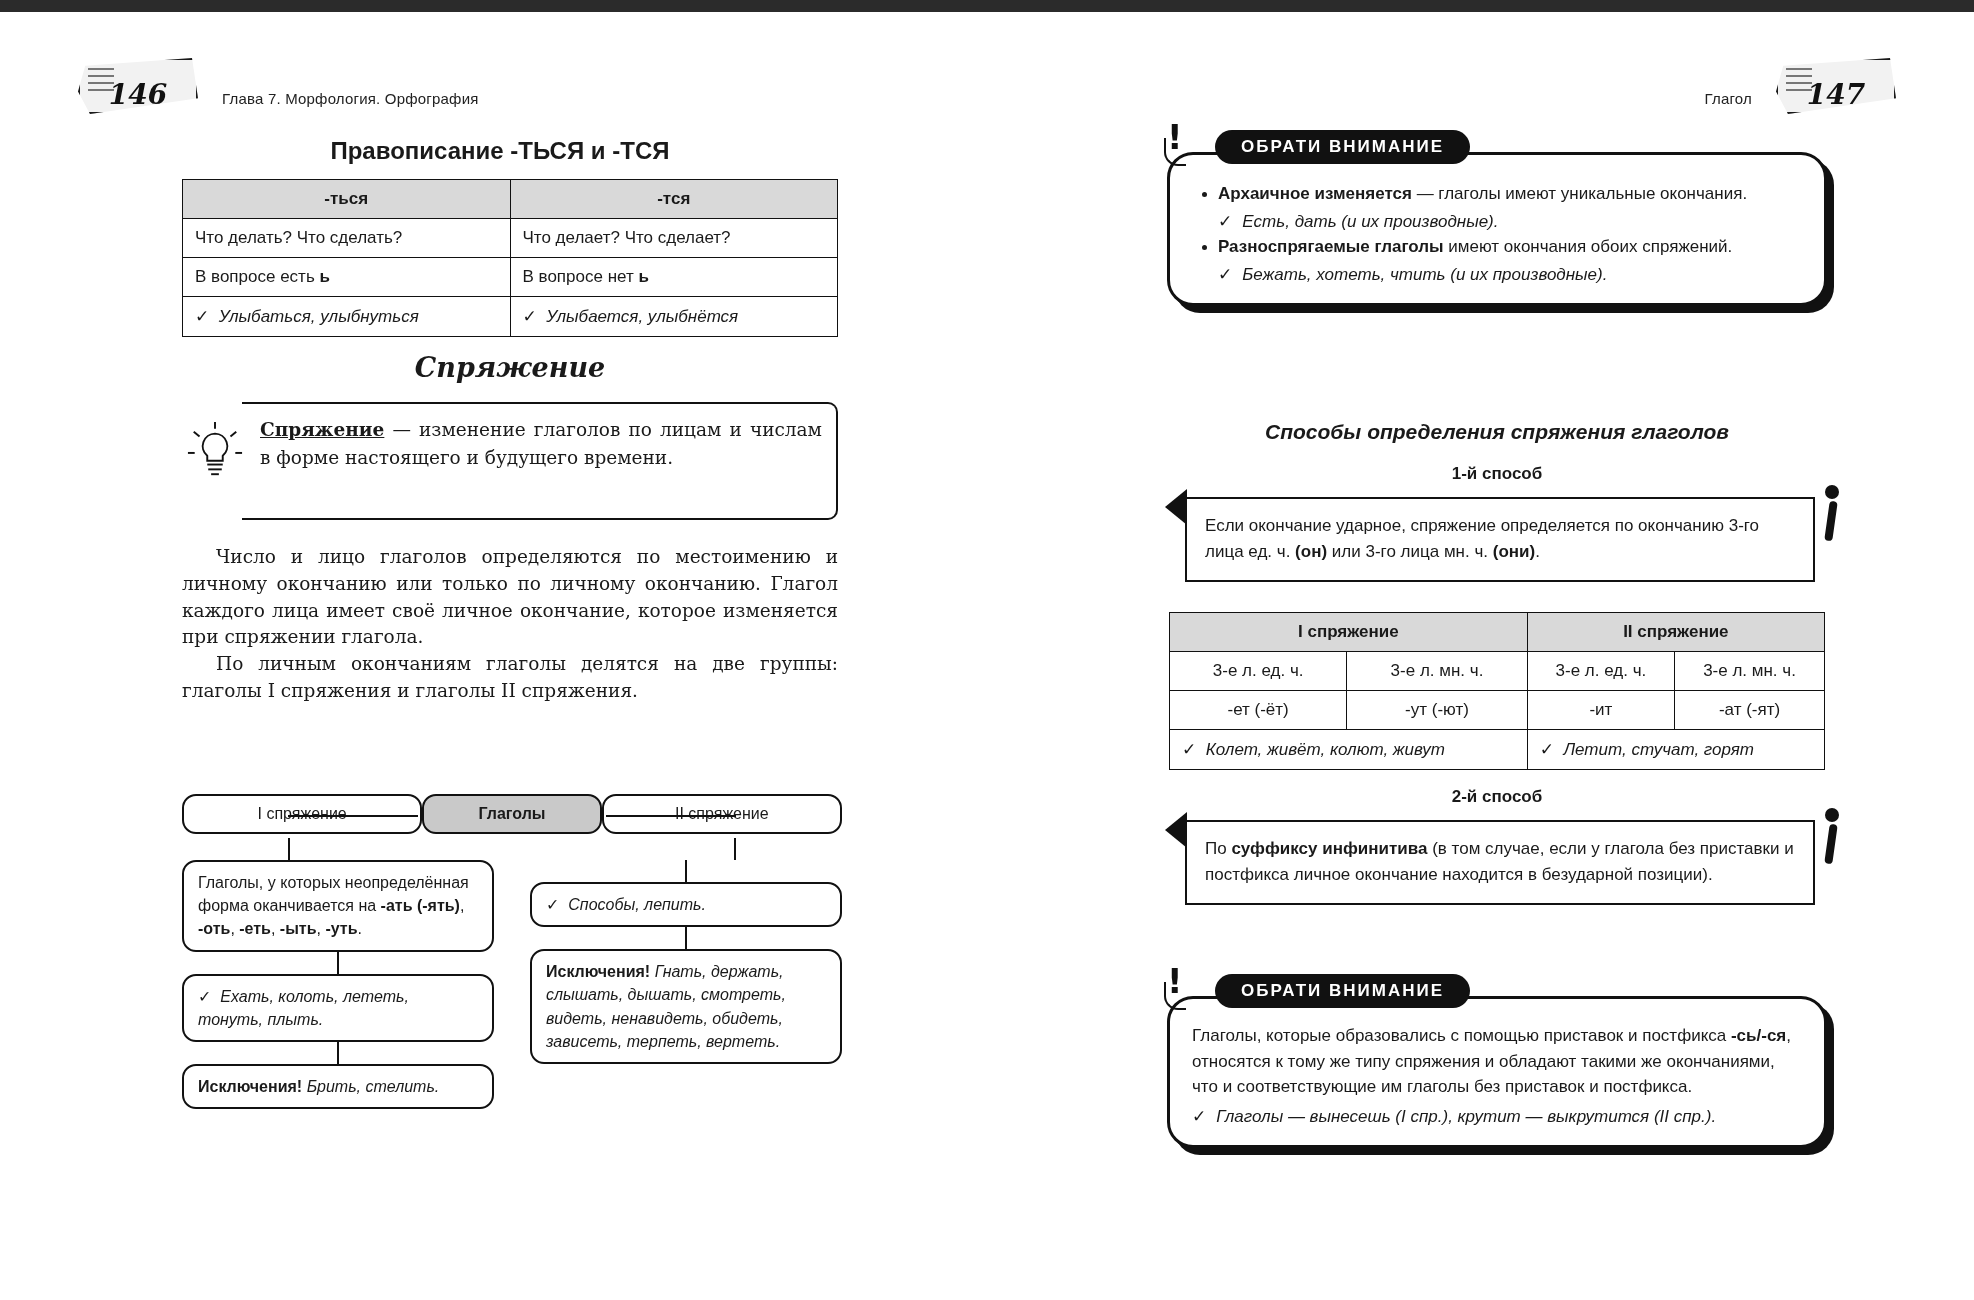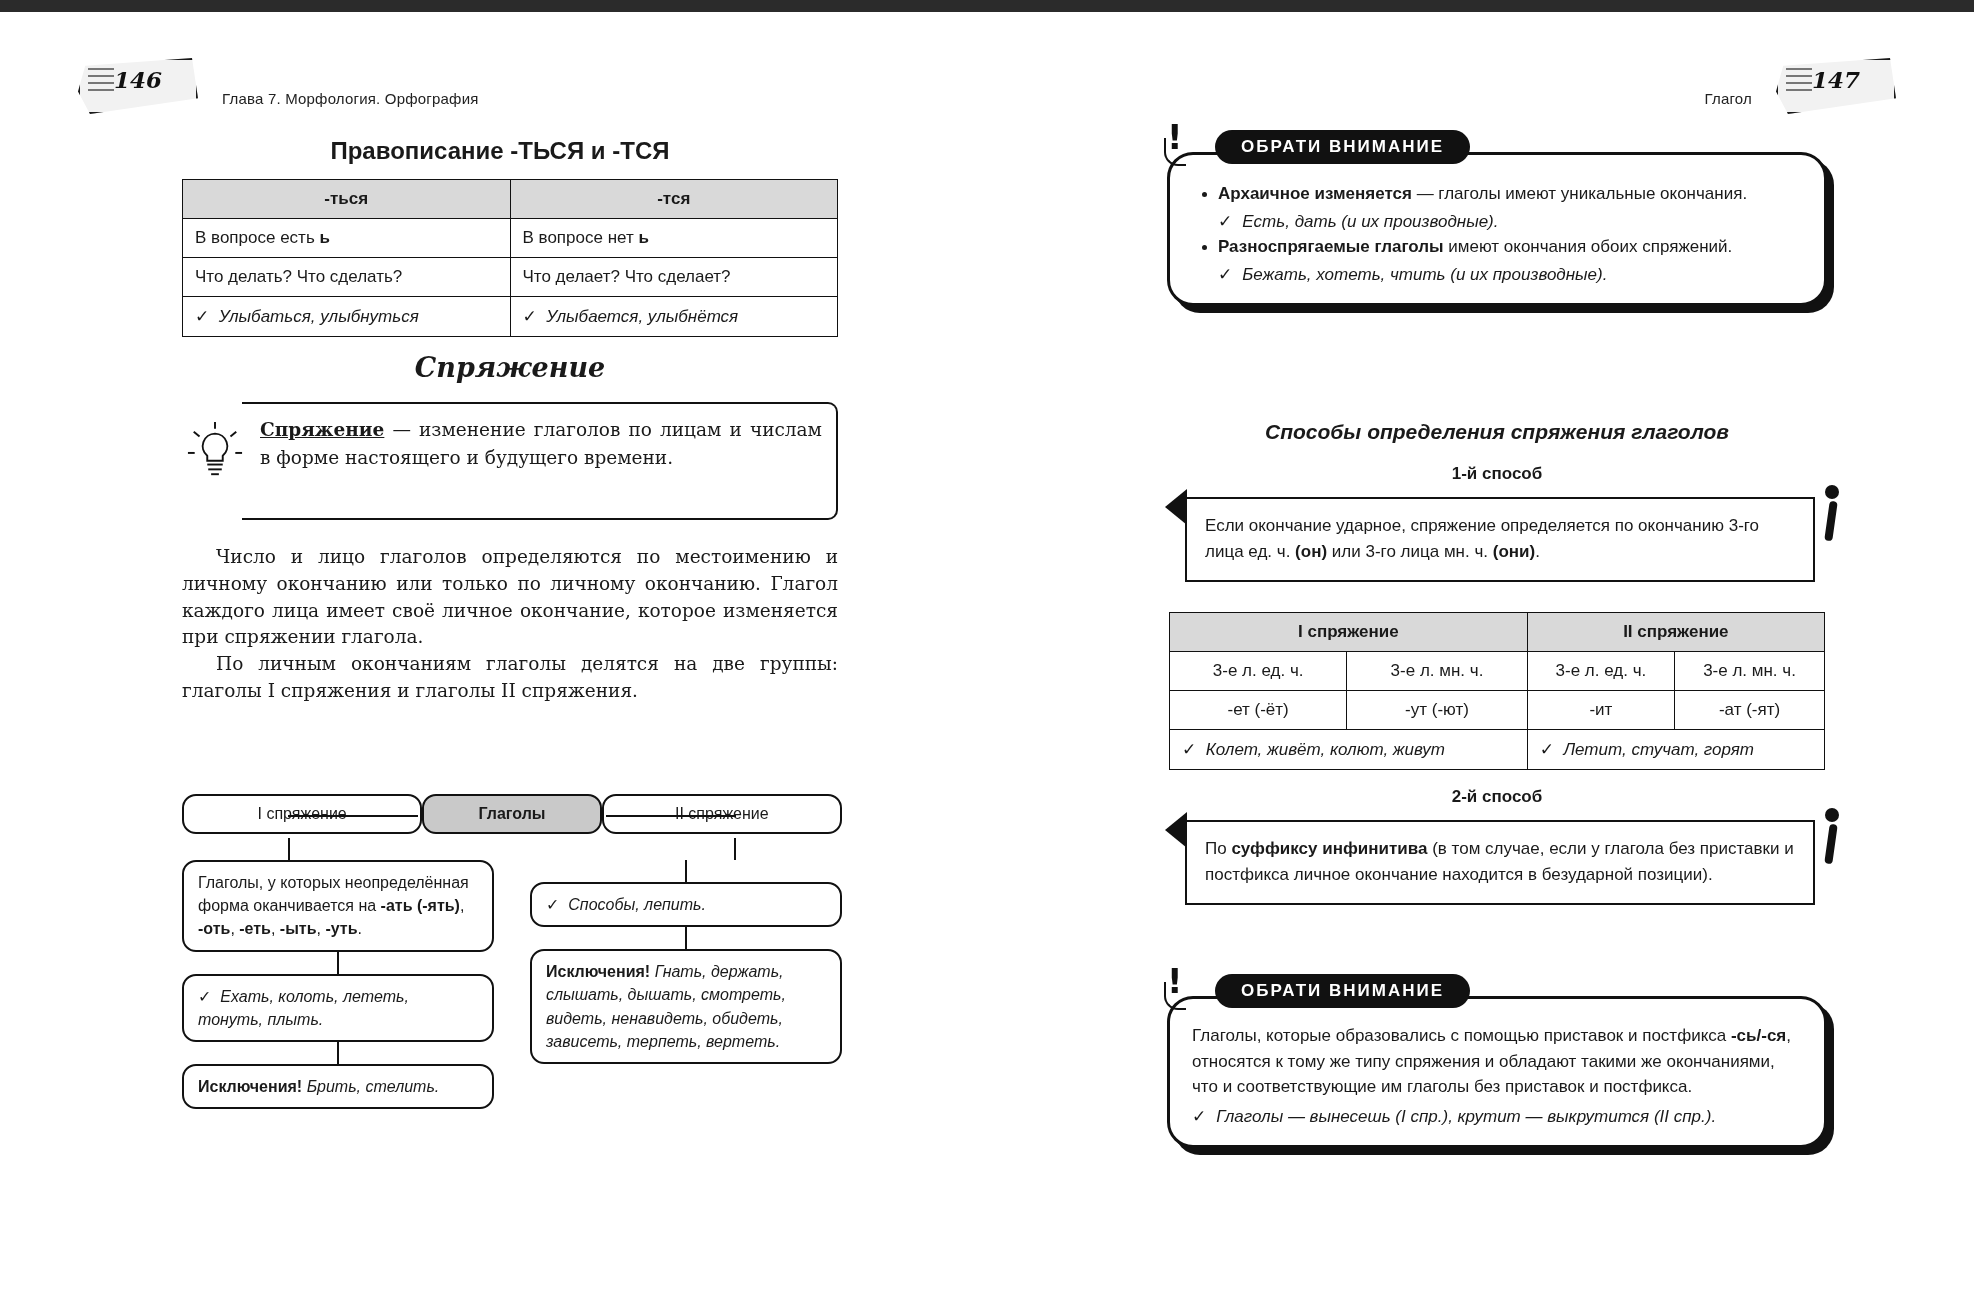--- a/index.html
+++ b/index.html
@@ -18,22 +18,22 @@
   .pagetab{position:absolute;top:46px;width:120px;height:56px;}
   .pagetab .shape{
     position:absolute;inset:0;background:#f2f2f2;
     border:2px solid #1a1a1a;
     clip-path:polygon(6% 14%, 95% 0%, 100% 72%, 10% 100%, 0% 60%);
     box-shadow:2px 3px 0 rgba(0,0,0,.35);
   }
   .pagetab .lines{position:absolute;left:10px;top:10px;width:26px;height:34px;}
   .pagetab .lines i{display:block;width:100%;height:2px;background:#777;margin-bottom:5px;}
   .pagetab .num{
-    position:absolute;left:0;right:0;top:8px;text-align:center;
-    font-family:"DejaVu Serif", serif;font-style:italic;font-weight:bold;font-size:23px;color:#111;
+    position:absolute;left:0;right:0;top:20px;text-align:center;
+    font-family:"DejaVu Serif", serif;font-style:italic;font-weight:bold;font-size:28px;color:#111;
   }
   .tab-left{left:78px;}
   .tab-right{right:78px;}
 
   .runhead{
     position:absolute;top:78px;font-size:15px;color:#222;letter-spacing:.2px;
   }
   .runhead-left{left:222px;}
   .runhead-right{right:222px;}
 
@@ -131,26 +131,26 @@
       <h1 class="sec" style="position:absolute;left:180px;top:125px;width:640px;">Правописание -ТЬСЯ и -ТСЯ</h1>
 
       <div style="position:absolute;left:182px;top:167px;width:656px;">
         <table class="gt">
           <tbody>
               <tr>
             <th style="width:50%">-ться</th>
             <th style="width:50%">-тся</th>
           </tr>
           <tr>
+            <td>Что делать? Что сделать?</td>
+            <td>Что делает? Что сделает?</td>
+          </tr>
+          <tr>
             <td>В&nbsp;вопросе&nbsp;есть <b class="b">ь</b></td>
             <td>В вопросе нет <b class="b">ь</b></td>
-          </tr>
-          <tr>
-            <td>Что делать? Что сделать?</td>
-            <td>Что делает? Что сделает?</td>
           </tr>
           <tr>
             <td class="chk">Улыбаться, улыбнуться</td>
             <td class="chk">Улыбается, улыбнётся</td>
           </tr>
         </tbody>
           </table>
       </div>
 
       <div style="position:absolute;left:180px;top:340px;width:660px;text-align:center;font-family:'DejaVu Serif',serif;font-style:italic;font-weight:bold;font-size:27px;">Спряжение</div>

